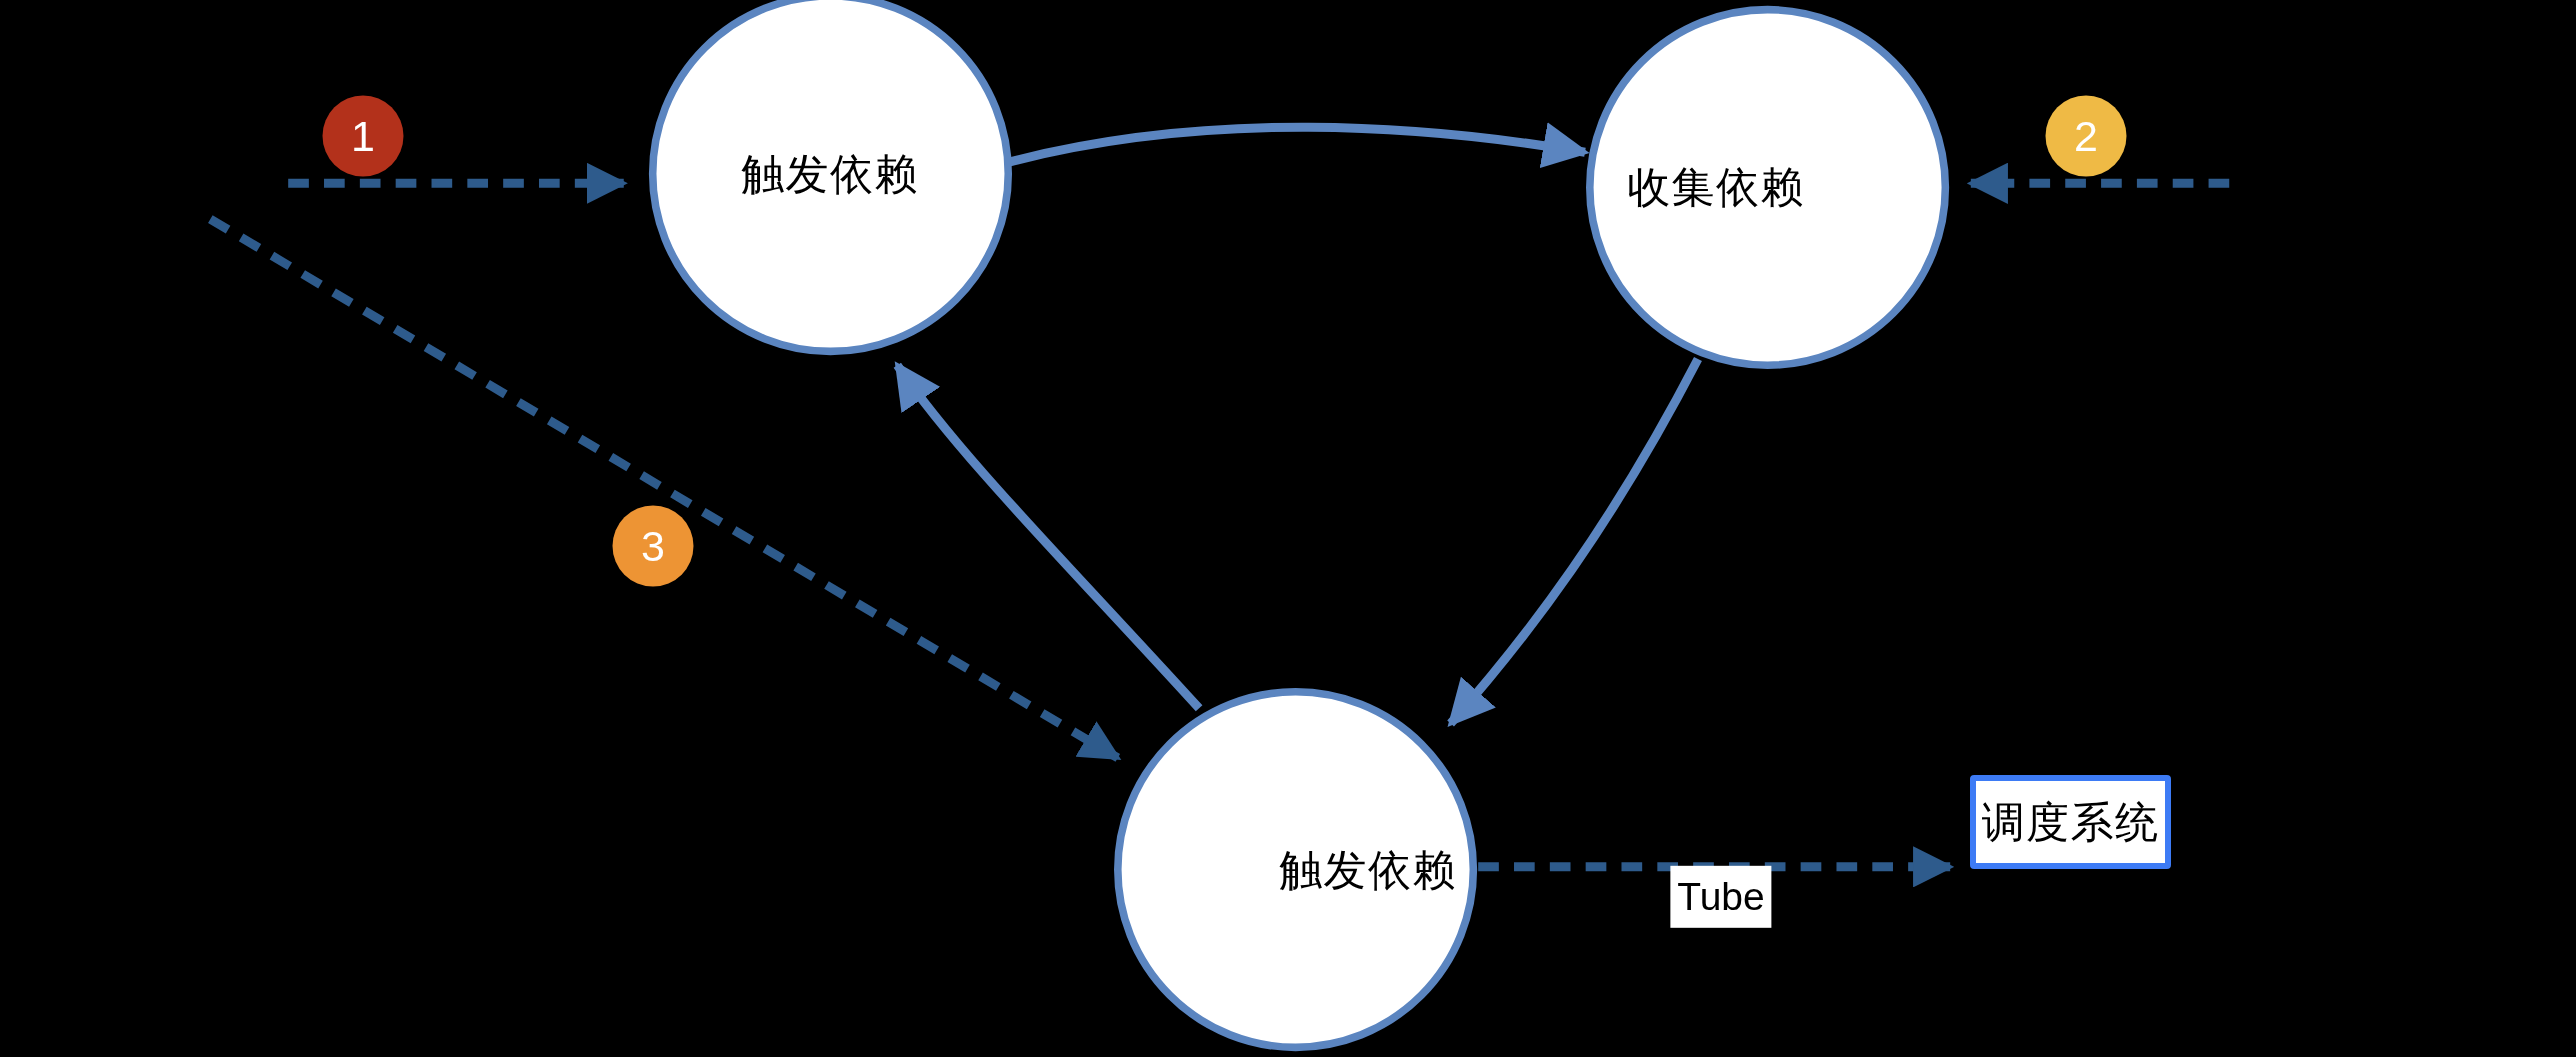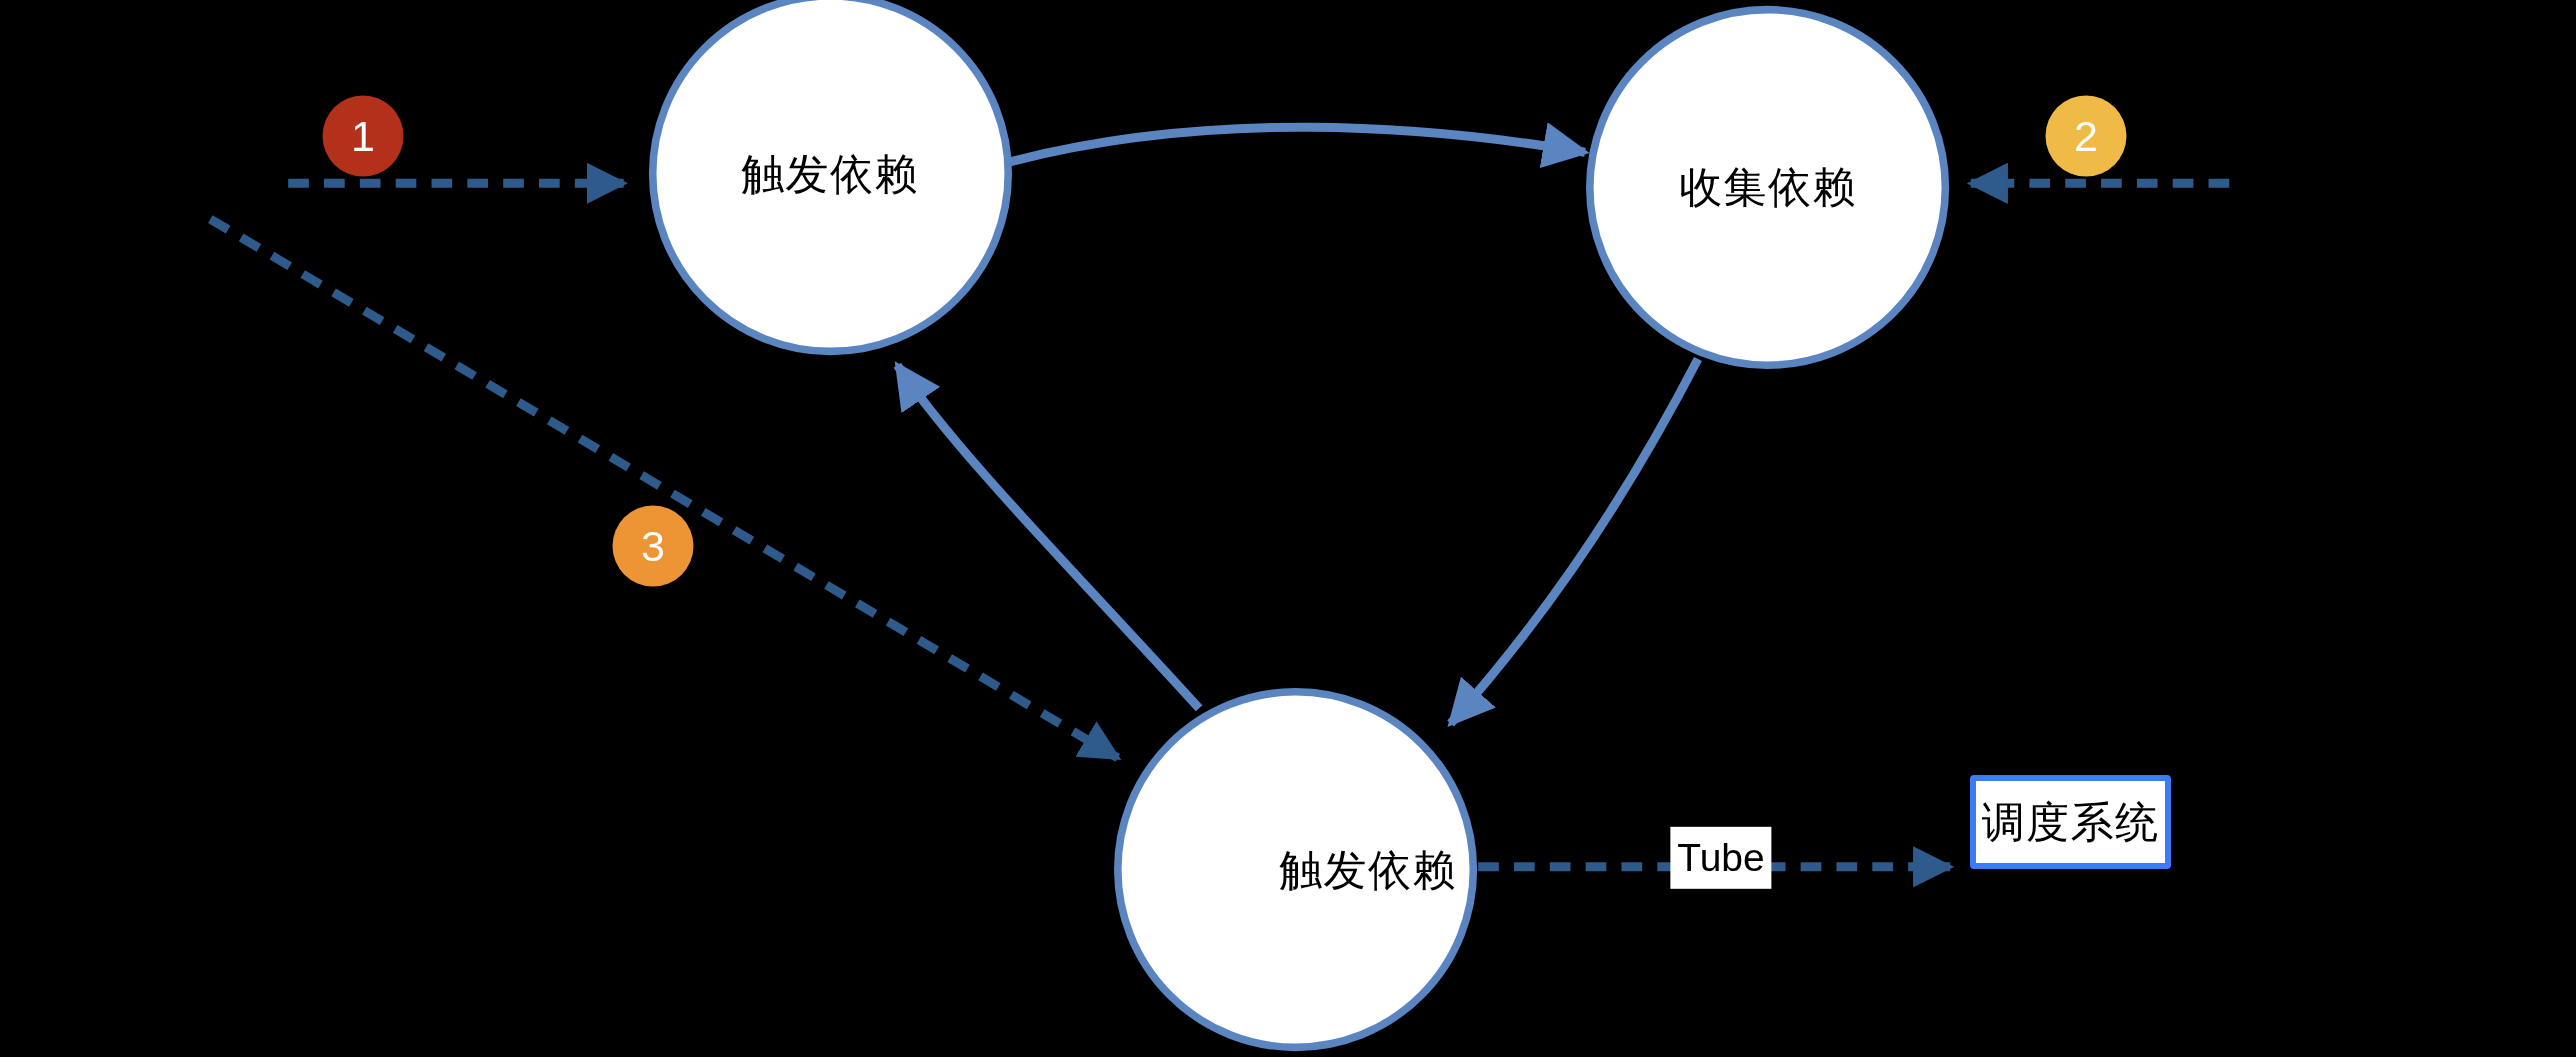--- a/index.html
+++ b/index.html
@@ -104,33 +104,33 @@
     <path d="M 1740 1028 C 1560 830 1390 660 1302 530" fill="none" stroke="#5B85C0" stroke-width="13" marker-end="url(#arrow-solid)"></path>
 
     <line x1="2145" y1="1258" x2="2830" y2="1258" stroke="#2E5B8C" stroke-width="13" stroke-dasharray="30 22" marker-end="url(#arrow-dashed)"></line>
 
     <circle cx="1205" cy="252" r="258" fill="#FFFFFF" stroke="#5B85C0" stroke-width="11"></circle>
     <circle cx="2565" cy="272" r="258" fill="#FFFFFF" stroke="#5B85C0" stroke-width="11"></circle>
     <circle cx="1880" cy="1262" r="258" fill="#FFFFFF" stroke="#5B85C0" stroke-width="11"></circle>
   </svg>
 
   <div class="node-label" style="left:830px; top:174px;">触发依赖</div>
-  <div class="node-label" style="left:1768px; top:187px;">收集依赖</div>
+  <div class="node-label" style="left:1716px; top:187px;">收集依赖</div>
   <div class="node-label" style="left:1368px; top:870px;">触发依赖</div>
 
   <div class="badge" style="left:363px; top:136px; background:#B3311B;">
     <span>1</span>
   </div>
   <div class="badge" style="left:2086px; top:136px; background:#EFBA45;">
     <span>2</span>
   </div>
   <div class="badge" style="left:653px; top:546px; background:#ED9434;">
     <span>3</span>
   </div>
 
-  <div class="edge-tag" style="left:1721px; top:858px;text-align:right;">Tube</div>
+  <div class="edge-tag" style="left:1721px; top:897px;text-align:right;">Tube</div>
 
   <div class="proc-box" style="left:1970px; top:775px; width:201px; height:94px;">
     <span class="proc-box-label">调度系统</span>
   </div>
 
 </div>
 
 
 </body></html>

